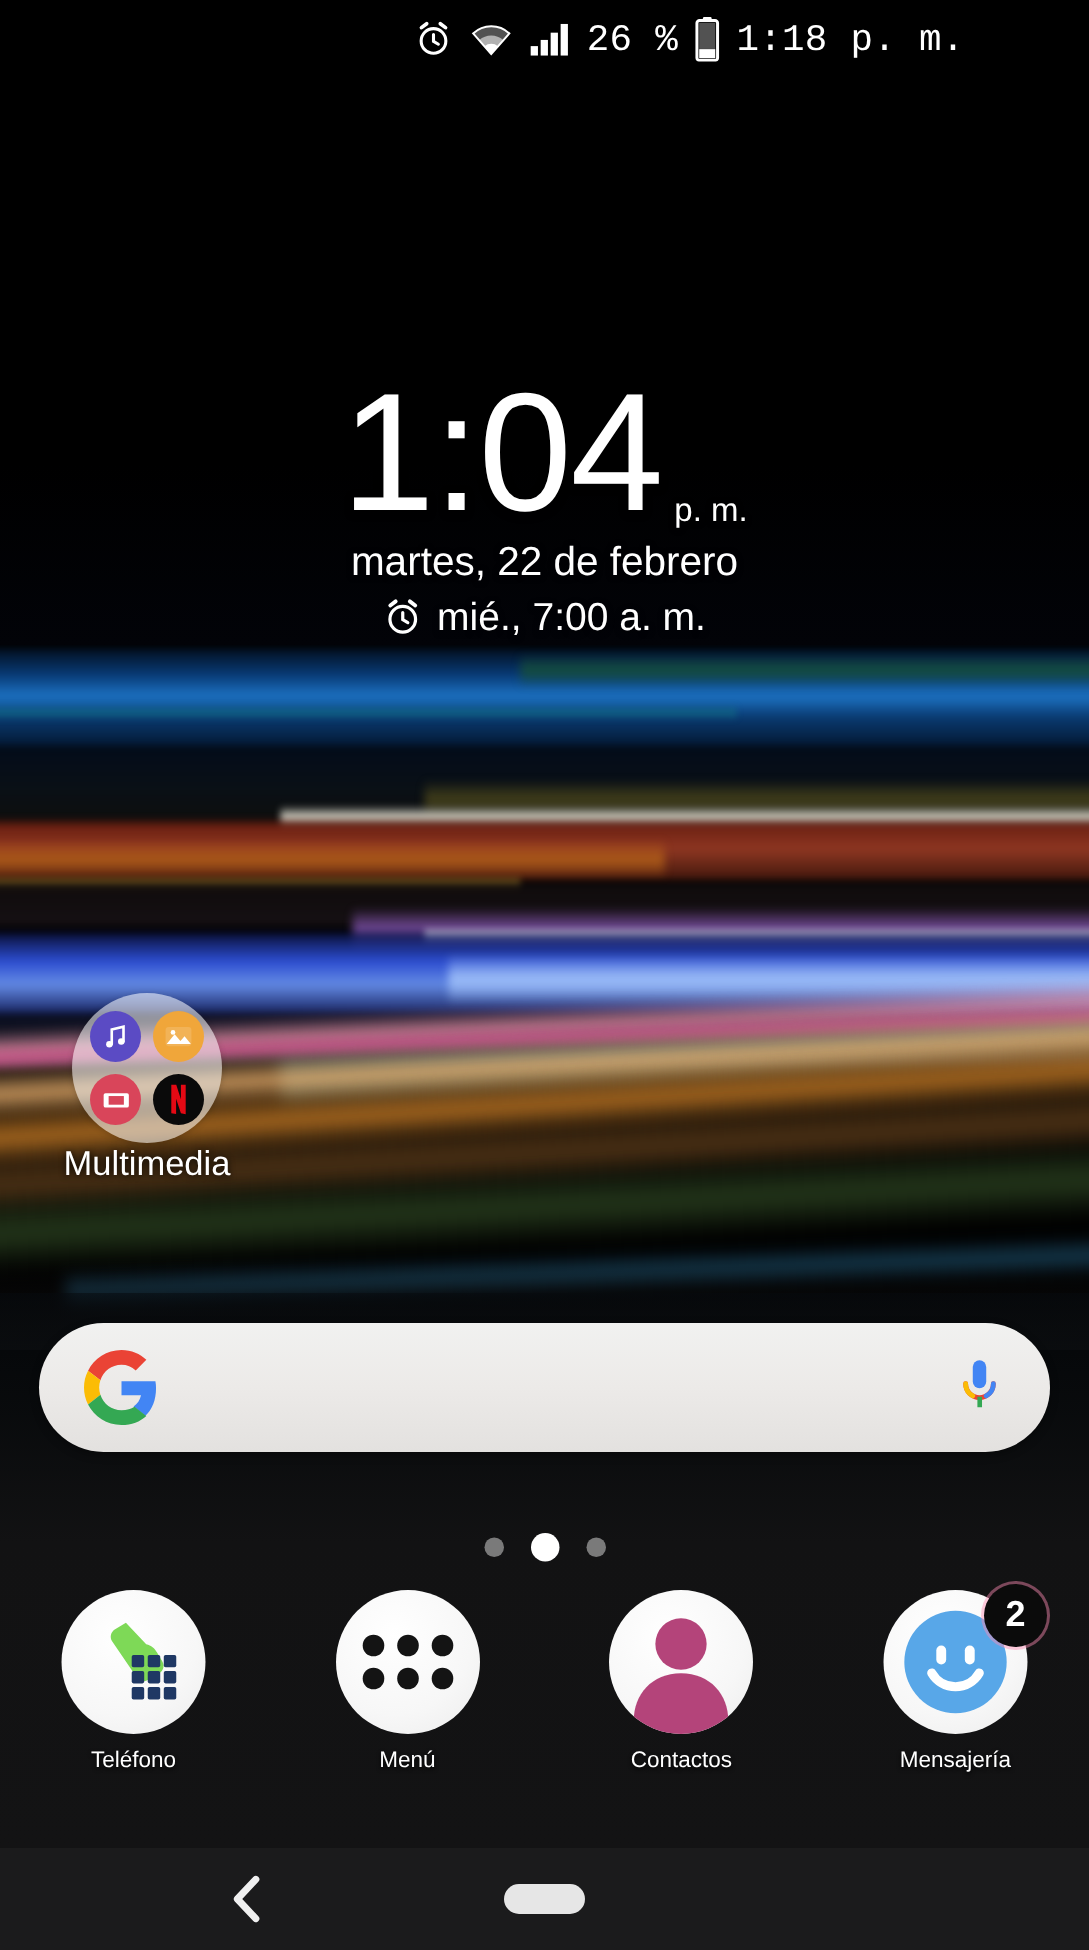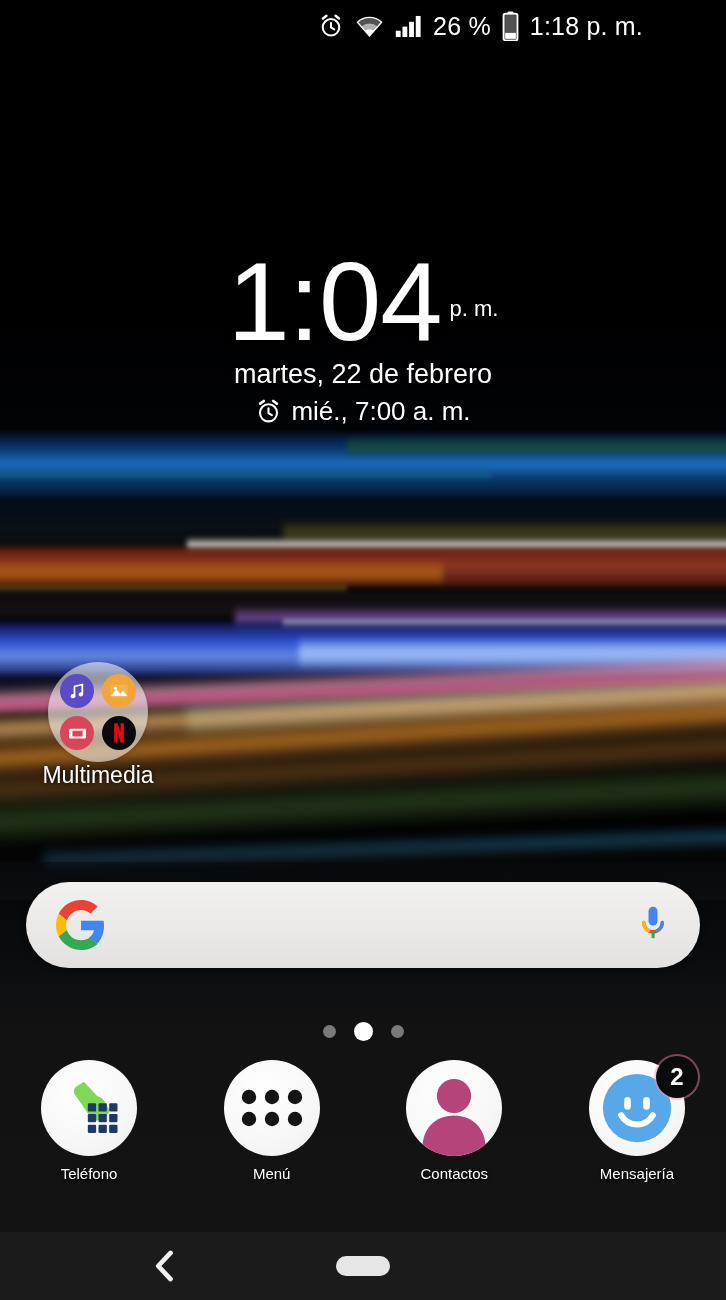--- a/index.html
+++ b/index.html
@@ -185,34 +185,35 @@
     z-index:4;
   }
 
   
   #statusbar {
     position:absolute; left:0; top:0; width:659px; height:52px;
     display:flex; align-items:center; justify-content:flex-end;
     padding-right:16px; gap:11px;
     z-index:20;
     color:#fff;
+    font-family:Liberation Mono, monospace;
   }
   #statusbar .st-text {
     font-size:25px; font-weight:400; letter-spacing:0.2px; color:#fff;
     line-height:1;
   }
   .sb-icon { display:flex; align-items:center; }
 
   
   #clockwidget {
     position:absolute; left:0; top:250px; width:726px;
     z-index:15; text-align:center; color:#fff;
   }
   .clock-row {
-    display:flex; align-items:center; justify-content:center;
+    display:flex; align-items:flex-end; justify-content:center;
   }
   .clock-time {
     font-size:112px; font-weight:300; line-height:0.92;
     letter-spacing:-1px;
     text-shadow:0 1px 6px rgba(0,0,0,0.5);
   }
   .clock-ampm {
     font-size:22px; font-weight:400; margin-top:14px; margin-left:8px;
     text-shadow:0 1px 4px rgba(0,0,0,0.5);
   }

